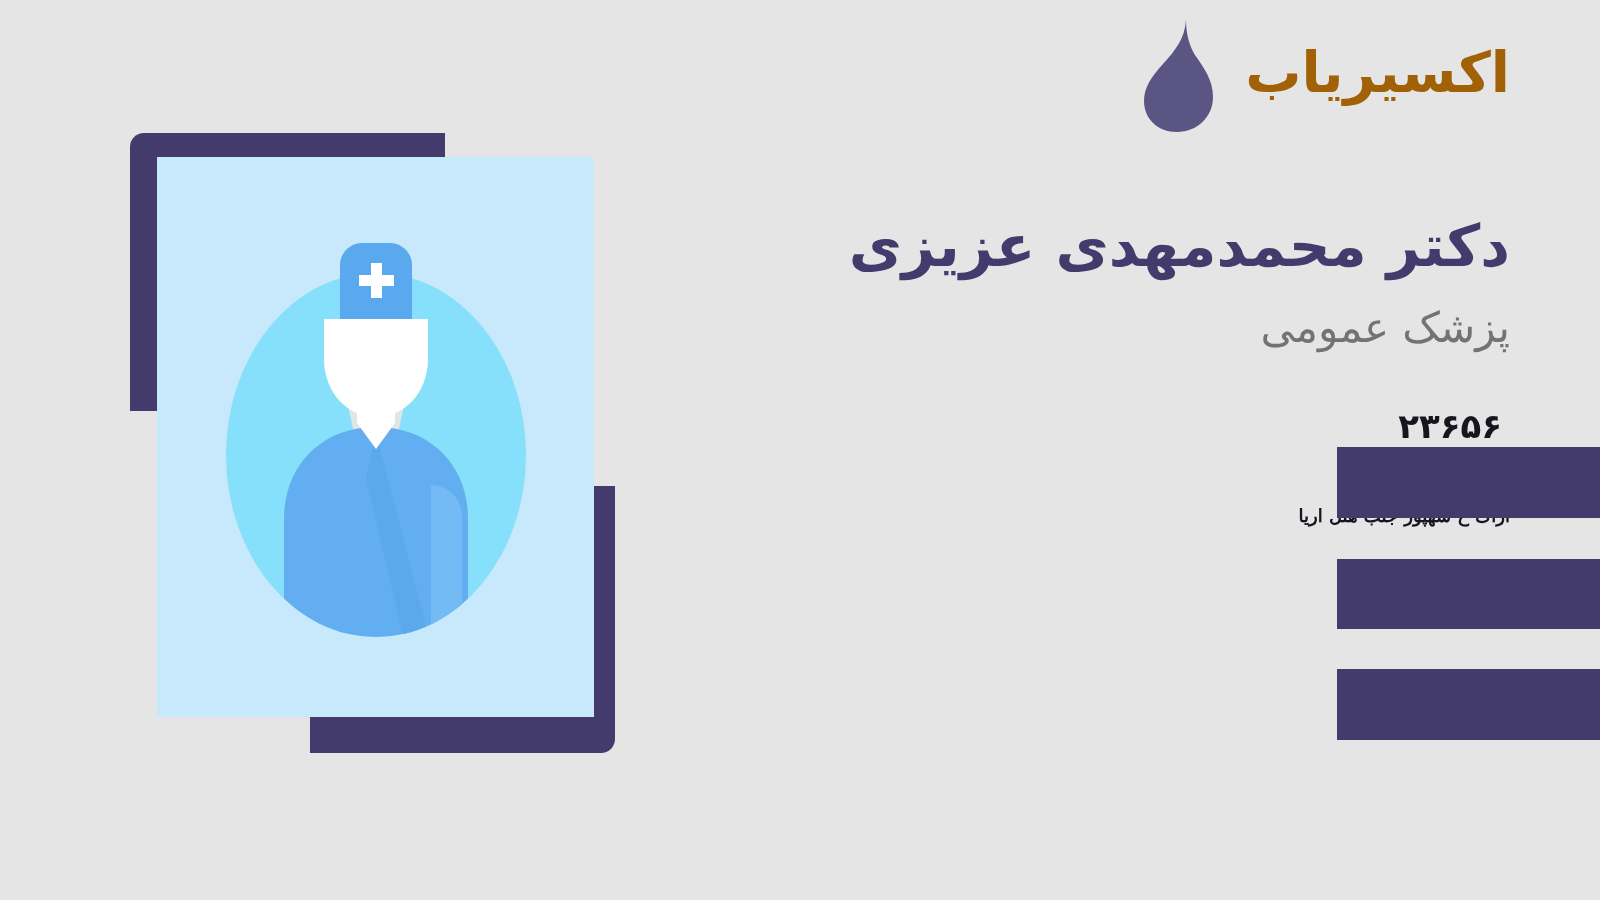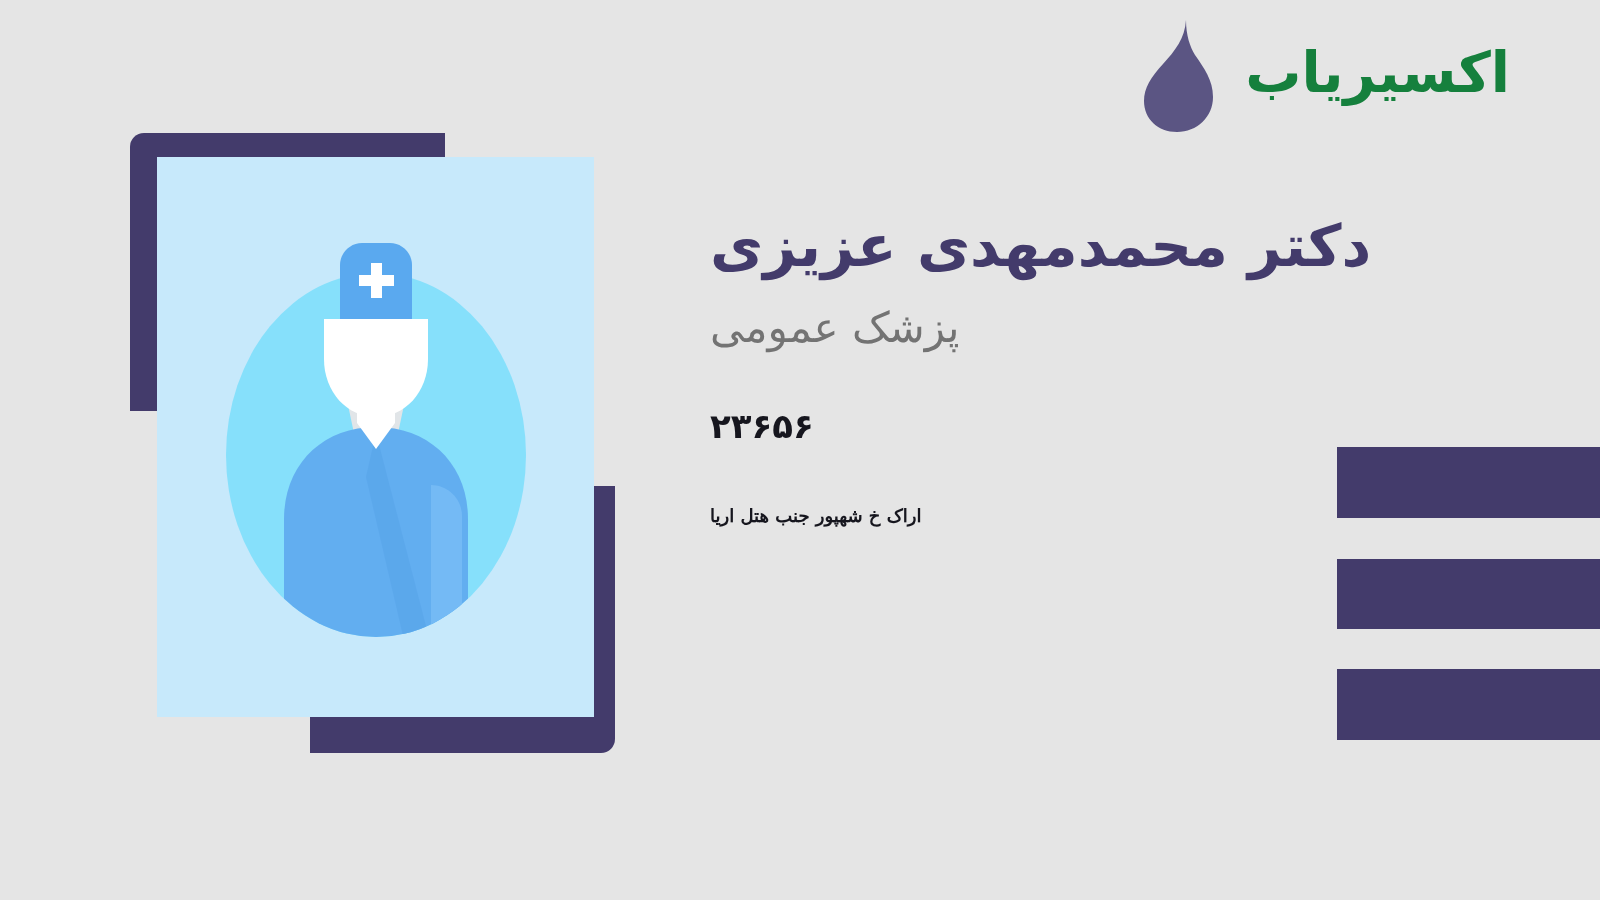--- a/index.html
+++ b/index.html
@@ -30,21 +30,21 @@
   }
   .brand-flame {
     width: 86px;
     height: 116px;
     display: block;
     flex: 0 0 auto;
   }
   .brand-name {
     font-size: 56px;
     font-weight: 700;
-    color: #15803d;
+    color: #a16207;
     letter-spacing: 0px;
     line-height: 1;
     white-space: nowrap;
     padding-bottom: 6px;
     margin-left: 16px;
   }
 
   
   .illus {
     position: absolute;
@@ -88,21 +88,21 @@
     height: 400px;
     display: block;
   }
 
   
   .info {
     position: absolute;
     right: 90px;
     top: 210px;
     width: 800px;
-    text-align: left;
+    text-align: right;
     direction: rtl;
   }
   .doc-name {
     font-size: 58px;
     font-weight: 700;
     color: #433b6b;
     line-height: 1.25;
     margin: 0;
     white-space: nowrap;
   }
@@ -111,21 +111,21 @@
     font-size: 42px;
     font-weight: 400;
     color: #737373;
     line-height: 1.3;
     margin: 18px 0 0 0;
   }
   .doc-code {
     font-size: 34px;
     font-weight: 700;
     color: #16161e;
-    margin: 54px 16px 0 0;
+    margin: 54px 8px 0 0;
     line-height: 1;
     letter-spacing: 1px;
   }
   .doc-address {
     font-family: "DejaVu Serif", "Liberation Serif", serif;
     font-size: 18px;
     font-weight: 700;
     color: #16161e;
     margin: 62px 0 0 0;
     line-height: 1.2;

